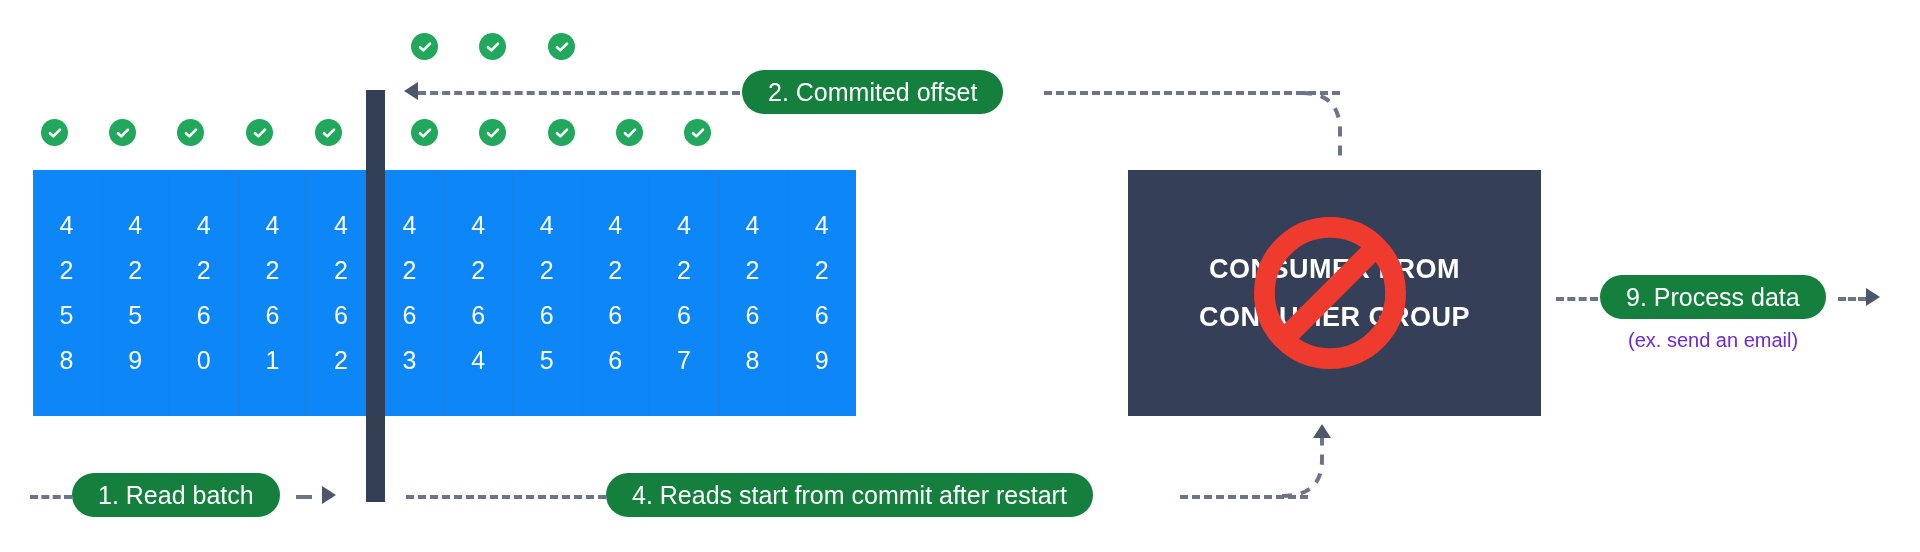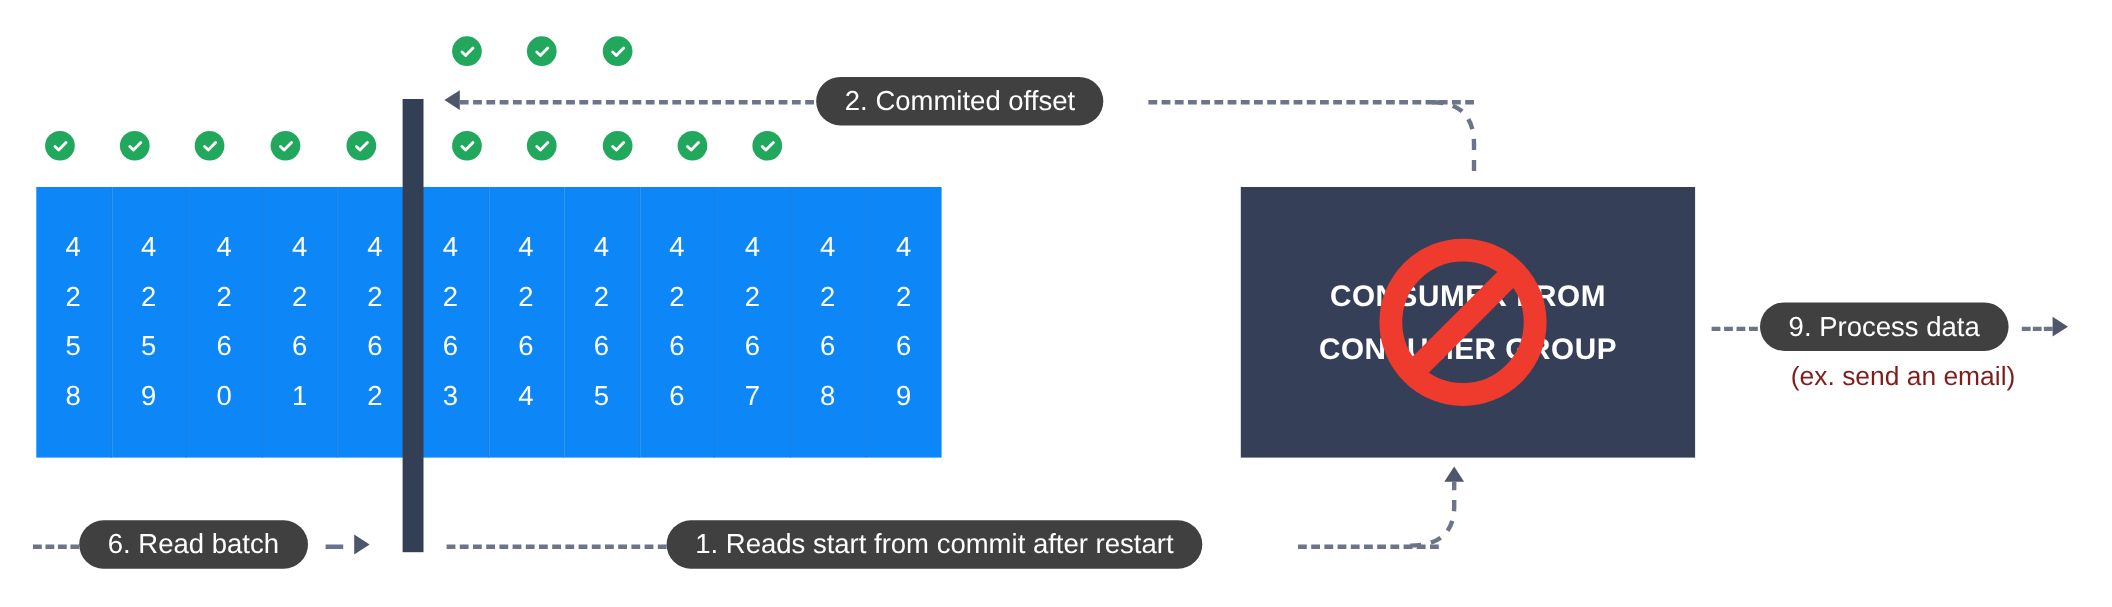--- a/index.html
+++ b/index.html
@@ -100,37 +100,37 @@
     left: 1250px;
     top: 213px;
     width: 160px;
     height: 160px;
     pointer-events: none;
   }
 
   
   .pill {
     position: absolute;
-    background: #404040;
+    background: #15803d;
     color: #ffffff;
     border-radius: 40px;
     display: flex;
     align-items: center;
     justify-content: center;
     font-size: 25px;
     white-space: nowrap;
     padding: 0 26px;
     height: 44px;
     box-sizing: border-box;
   }
 
   .caption {
     position: absolute;
-    color: #7f1d1d;
-    font-size: 24px;
+    color: #6d28d9;
+    font-size: 20px;
     white-space: nowrap;
   }
 
   
   .dash-h {
     position: absolute;
     height: 0;
     border-top: 4px dashed #6b7489;
   }
   .arrow {
@@ -326,28 +326,28 @@
   <div class="dash-h" style="left:1556px; top:297px; width:42px;"></div>
   <div class="pill" style="left:1600px; top:275px;">
     <span>9. Process data</span>
   </div>
   <div class="dash-h" style="left:1838px; top:297px; width:28px;"></div>
   <div class="arrow arrow-right" style="left:1866px; top:288px;"></div>
   <div class="caption" style="left:1628px; top:329px;">(ex. send an email)</div>
 
   <div class="dash-h" style="left:30px; top:495px; width:42px;"></div>
   <div class="pill" style="left:72px; top:473px;">
-    <span>6. Read batch</span>
+    <span>1. Read batch</span>
   </div>
   <div class="dash-h" style="left:296px; top:495px; width:16px;"></div>
   <div class="arrow arrow-right" style="left:322px; top:486px;"></div>
 
   <div class="dash-h" style="left:406px; top:495px; width:200px;"></div>
   <div class="pill" style="left:606px; top:473px;">
-    <span>1. Reads start from commit after restart</span>
+    <span>4. Reads start from commit after restart</span>
   </div>
   <div class="dash-h" style="left:1180px; top:495px; width:128px;"></div>
   <svg class="corner-svg" style="left:1280px; top:430px;" width="80" height="70" viewBox="0 0 80 70">
     <path d="M2 66 Q42 66 42 30 L42 8" stroke="#6b7489" stroke-width="4" fill="none" stroke-dasharray="10 9"></path>
   </svg>
   <div class="arrow arrow-up" style="left:1313px; top:424px;"></div>
 
 </div>
 
 </body></html>

